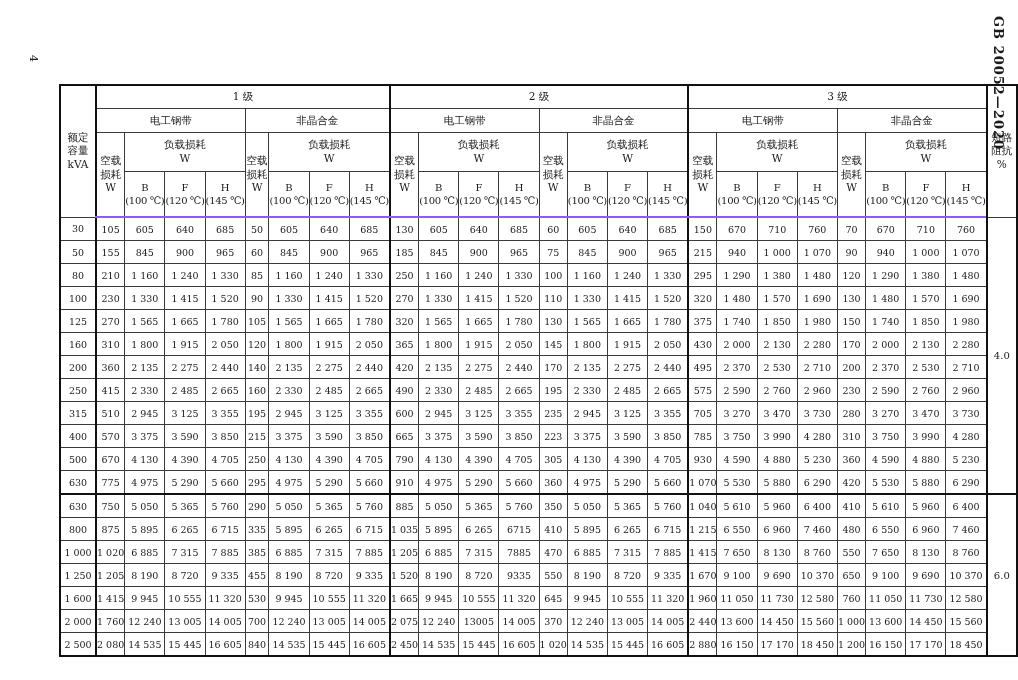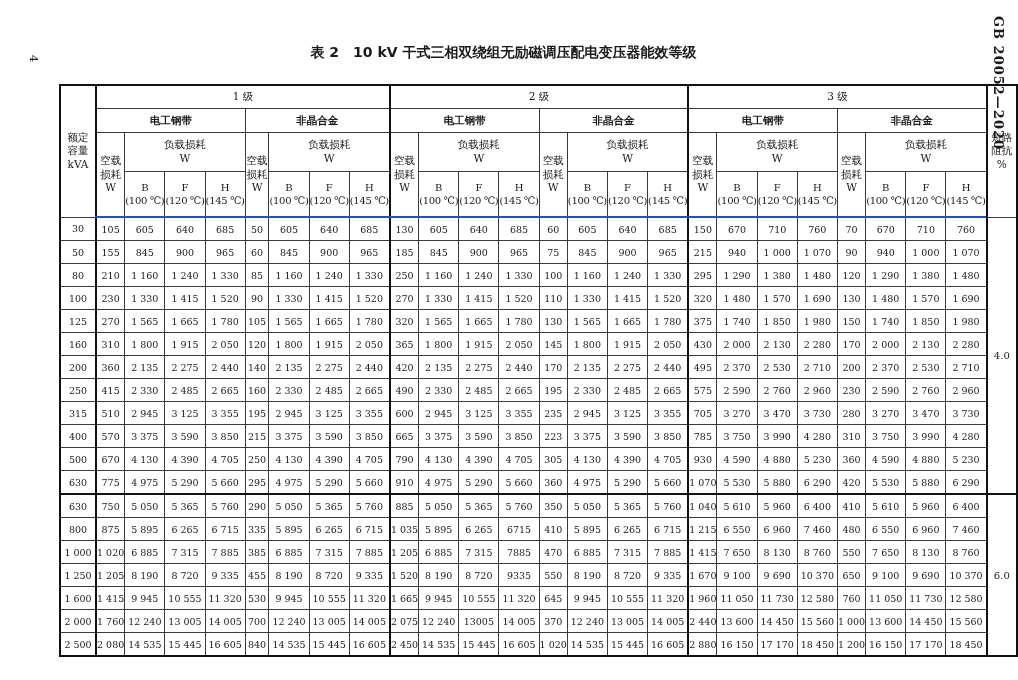--- a/index.html
+++ b/index.html
@@ -29,39 +29,38 @@
   col.c-cap { width:45px; }
   col.c-nl  { width:26px; }
   col.c-bfh { width:36px; }
   col.c-imp { width:40px; }
   th, td {
     border:1px solid #3a3a3a; text-align:center; vertical-align:middle;
     padding:0; white-space:nowrap; font-weight:normal;
   }
   thead th { font-size:10.5px; line-height:1.3;text-align:center; }
   th.h-grade { height:22px; }
-  th.h-mat   { height:23px;font-weight:bold; }
+  th.h-mat   { height:23px; }
   th.h-load  { height:38px; }
   th.h-temp  { height:44px; line-height:1.2; }
   .tl { font-size:10px; }
   .tt { font-size:10px; letter-spacing:-0.3px; }
   tbody td { height:22px; font-size:9.5px; }
   td.cap { font-size:9.5px; }
   td.imp { font-size:10px; }
   .bl2 { border-left:2px solid #111; }
-  .hb2 { border-bottom:2px solid #1d4ed8; }
+  .hb2 { border-bottom:2px solid #8b5cf6; }
   .ht2 { border-top:2px solid #111; }
 </style>
 </head>
 <body>
 
 <div class="page">
   <div class="page-number">4</div>
   <div class="standard-code">GB 20052—2020</div>
-  <div class="title">表 2　10 kV 干式三相双绕组无励磁调压配电变压器能效等级</div>
 
   <table class="eff-table">
     <colgroup>
         <col class="c-cap">
         <col class="c-nl">
         <col class="c-bfh">
         <col class="c-bfh">
         <col class="c-bfh">
         <col class="c-nl">
         <col class="c-bfh">

